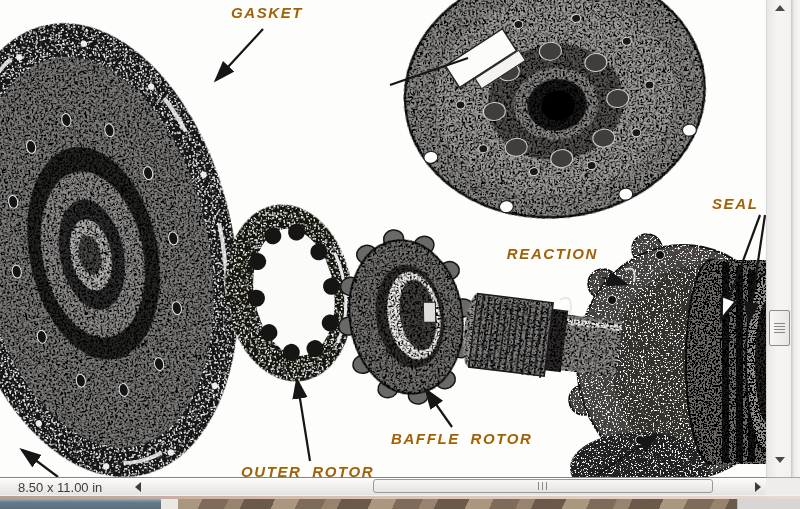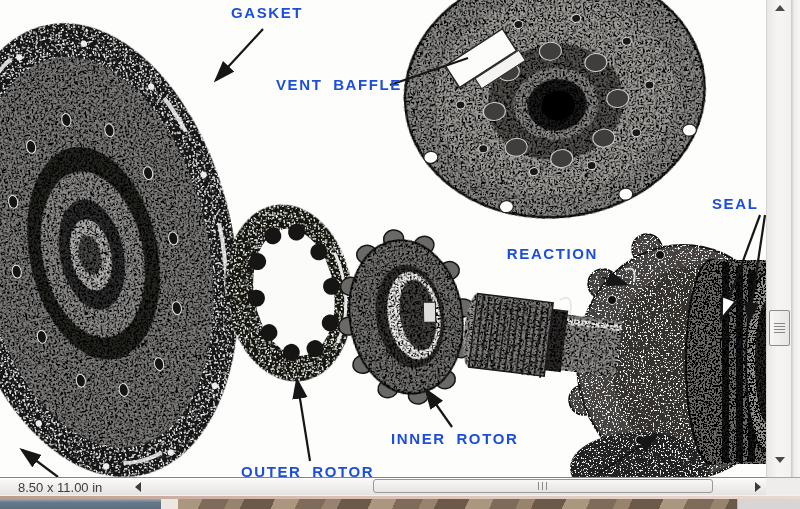--- a/index.html
+++ b/index.html
@@ -3,21 +3,21 @@
 <meta charset="utf-8">
 <style>
   html,body{margin:0;padding:0;background:#fff;font-family:"Liberation Sans",sans-serif;}
   .screen{position:relative;width:800px;height:509px;overflow:hidden;background:#fff;}
 
   
   .viewport{position:absolute;left:0;top:0;width:766px;height:477px;background:#fdfdfc;overflow:hidden;}
   .viewport svg{position:absolute;left:0;top:0;}
 
   .lbl{position:absolute;font-weight:bold;font-size:15px;letter-spacing:1.6px;word-spacing:5px;
-       color:#1d4ed8;white-space:nowrap;line-height:18px;}
+       color:#a16207;white-space:nowrap;line-height:18px;font-style:italic;}
   .lbl.center{text-align:right;}
 
   
   .vscroll{position:absolute;left:766px;top:0;width:25px;height:477px;
            background:linear-gradient(to right,#e9e7e5,#f6f5f3 45%,#f2f1ef);border-left:1px solid #d8d6d4;box-sizing:border-box;}
   .vbtn{position:absolute;left:0;width:25px;height:16px;display:flex;align-items:center;justify-content:center;}
   .vbtn.up{top:0;}
   .vbtn.down{top:452px;}
   .tri-up{width:0;height:0;border-left:5px solid transparent;border-right:5px solid transparent;border-bottom:6px solid #4c4a48;}
   .tri-down{width:0;height:0;border-left:5px solid transparent;border-right:5px solid transparent;border-top:6px solid #4c4a48;}
@@ -269,26 +269,25 @@
         <line x1="452" y1="427" x2="426" y2="390" marker-end="url(#ah)"></line>
         <line x1="310" y1="461" x2="297" y2="380" marker-end="url(#ah)"></line>
         <line x1="58" y1="477" x2="22" y2="450" marker-end="url(#ah)"></line>
         <line x1="595" y1="476" x2="657" y2="435" marker-end="url(#ah)"></line>
         <line x1="760" y1="215" x2="723" y2="315" marker-end="url(#ahw)"></line>
         <line x1="765" y1="215" x2="749" y2="321" marker-end="url(#ah)"></line>
       </g>
     </svg>
 
     <div class="lbl" style="left:231px;top:4px;">GASKET</div>
-    <div class="lbl" style="left:276px;top:76px;">VENT BAFFLE</div>
     <div class="lbl" style="left:712px;top:195px;">SEAL RI</div>
     <div class="lbl center" style="left:446px;top:245px;width:152px;">
       <div>REACTION</div>
     </div>
-    <div class="lbl" style="left:391px;top:430px;">INNER ROTOR</div>
+    <div class="lbl" style="left:391px;top:430px;">BAFFLE ROTOR</div>
     <div class="lbl" style="left:241px;top:463px;">OUTER ROTOR</div>
   </div>
 
   <div class="vscroll">
     <div class="vbtn up">
       <span class="tri-up"></span>
     </div>
     <div class="vthumb">
       <span class="vgrip"></span>
     </div>

